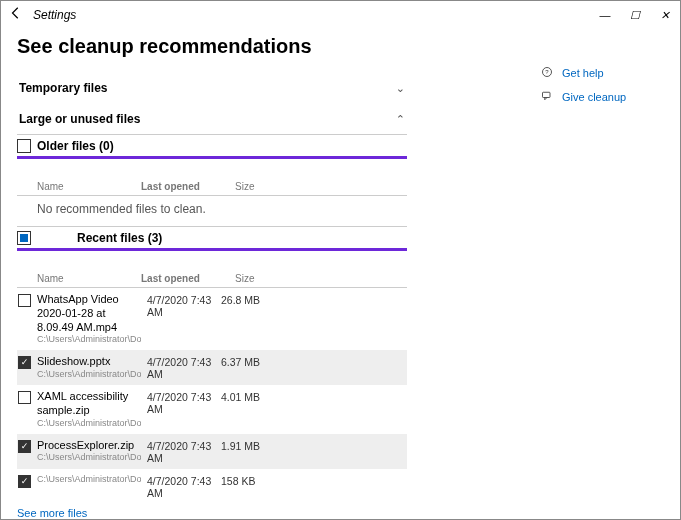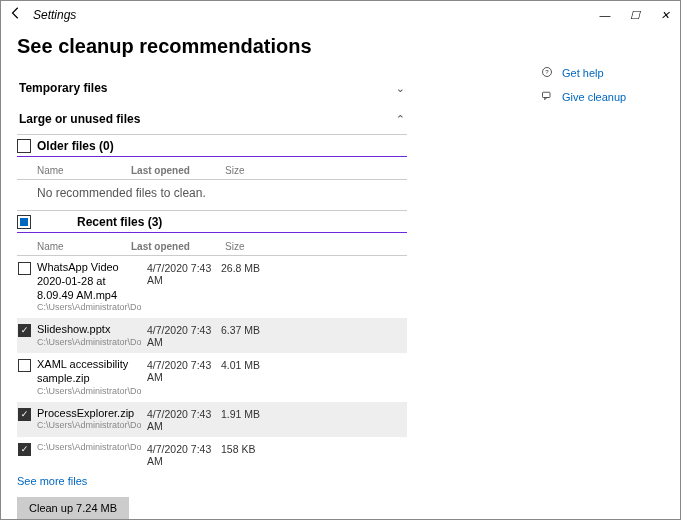--- a/index.html
+++ b/index.html
@@ -10,40 +10,40 @@
   .win-controls { display: flex; }
   .win-btn { width: 30px; text-align: center; line-height: 28px; font-size: 11px; }
   .content { display: flex; padding: 6px 12px 0 16px; }
   .main { width: 390px; }
   .page-title { font-size: 20px; font-weight: 600; margin-bottom: 14px; }
   .section { border-top: 1px solid transparent; }
   .section .hdr { display: flex; align-items: center; justify-content: space-between; padding: 8px 2px; cursor: default; }
   .section .hdr .label { font-weight: 600; font-size: 12px; }
   .chev { font-size: 11px; color: #555; }
   .subtable-head { display: flex; font-size: 10px; color: #777; border-bottom: 1px solid #ccc; padding: 2px 0 3px 20px; }
-  .col-name { width: 94px; }
+  .col-name { width: 104px; }
   .col-date { width: 94px; font-weight: bold; }
   .col-size { width: 40px; }
   .empty-msg { font-size: 12px; color: #555; padding: 6px 0 6px 20px; }
   .file-row { display: flex; align-items: flex-start; padding: 5px 0 5px 0; }
   .file-row.alt { background: #eee; }
   .row-cb { width: 13px; height: 13px; border: 1px solid #333; margin: 1px 6px 0 1px; flex: none; display: flex; align-items: center; justify-content: center; font-size: 9px; line-height: 1; }
   .row-cb.checked { background: #333; color: #fff; }
   .row-name-col { width: 110px; padding-right: 6px; }
   .row-name { font-size: 11px; color: #000; line-height: 1.25; }
   .row-path { font-size: 9px; color: #888; line-height: 1.1; margin-top: 1px; white-space: nowrap; overflow: hidden; }
   .row-date { width: 74px; font-size: 10.5px; color: #333; padding-top: 1px; }
   .row-size { width: 50px; font-size: 10.5px; color: #333; padding-top: 1px; }
   .see-more { color: #0067c0; font-size: 11px; padding: 3px 0 6px 0; cursor: default; }
   .cleanup-btn { background: #ccc; border: none; padding: 5px 12px; font-size: 11px; margin: 4px 0 10px 0; display: inline-block; }
   .rhs { margin-left: auto; width: 130px; padding-top: 30px; }
   .rhs-link { display: flex; align-items: flex-end; margin-bottom: 10px; }
   .rhs-link .icn { width: 18px; height: 14px; margin-right: 6px; display: flex; align-items: center; justify-content: center; }
   .rhs-link a { color: #0067c0; font-size: 11px; text-decoration: none; }
-  .divider-under { border-bottom: 1px solid #6d28d9; padding-bottom: 3px; margin-bottom: 6px; display:flex; align-items:flex-end; }
+  .divider-under { border-bottom: 3px solid #6d28d9; padding-bottom: 3px; margin-bottom: 20px; display:flex; align-items:flex-end; }
 </style>
 </head>
 <body>
 
 <div class="titlebar">
   <div class="back-btn">
     <svg width="14" height="14" viewBox="0 0 16 16">
         <path d="M10 2 L4 8 L10 14" stroke="#000" stroke-width="1.4" fill="none"></path>
       </svg>
   </div>

